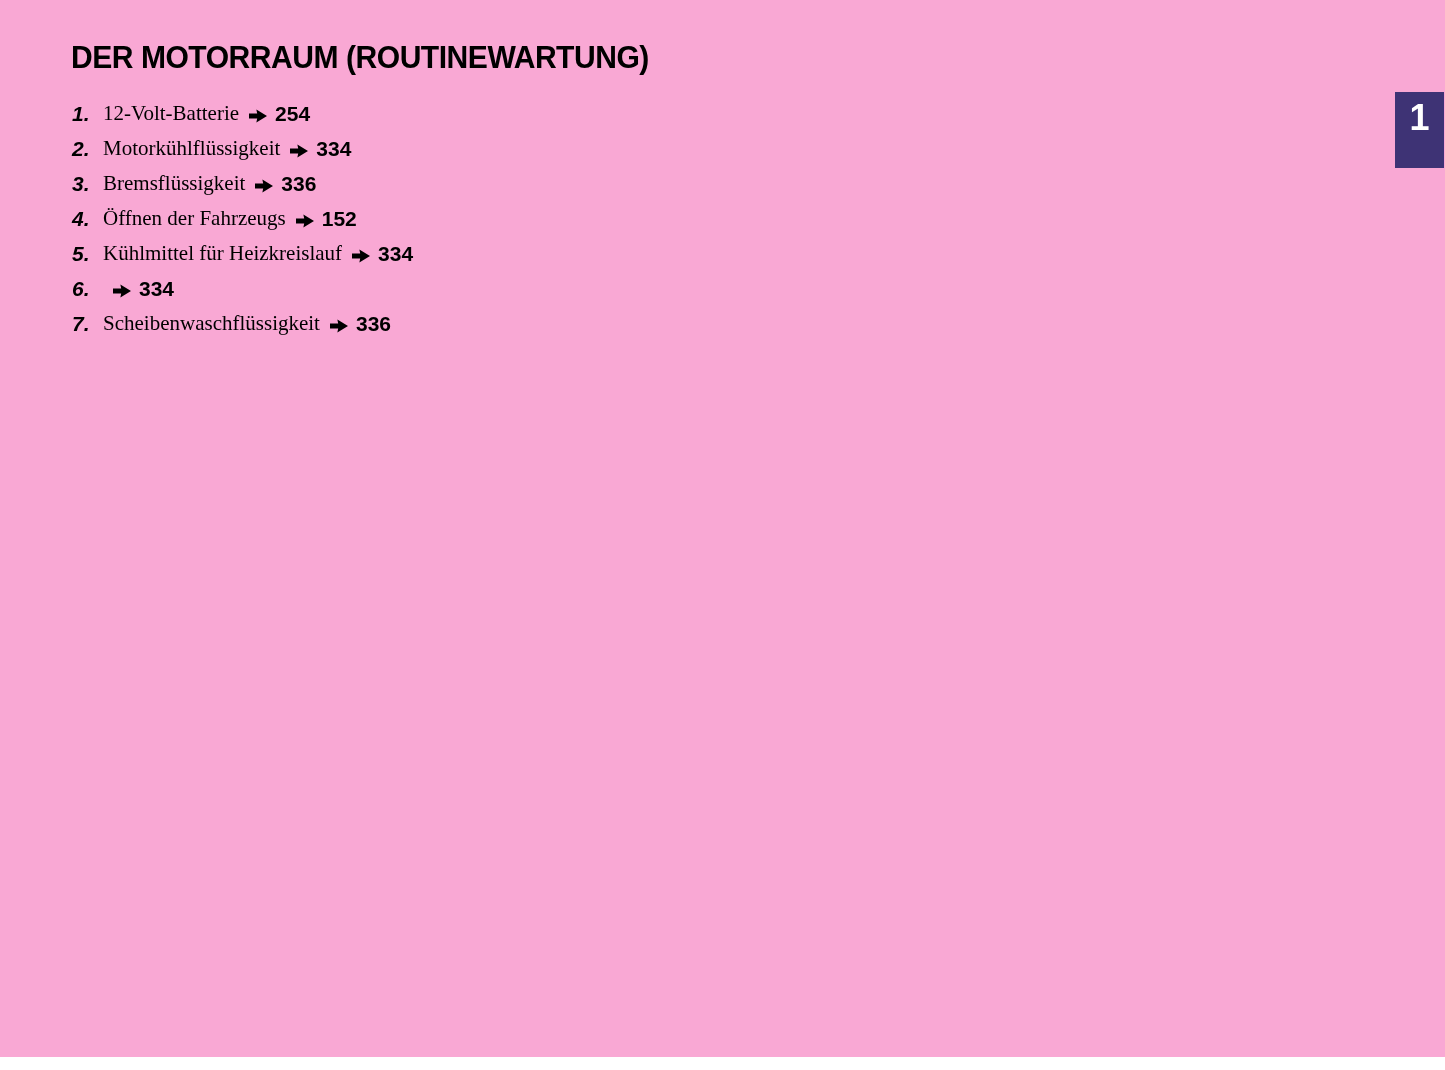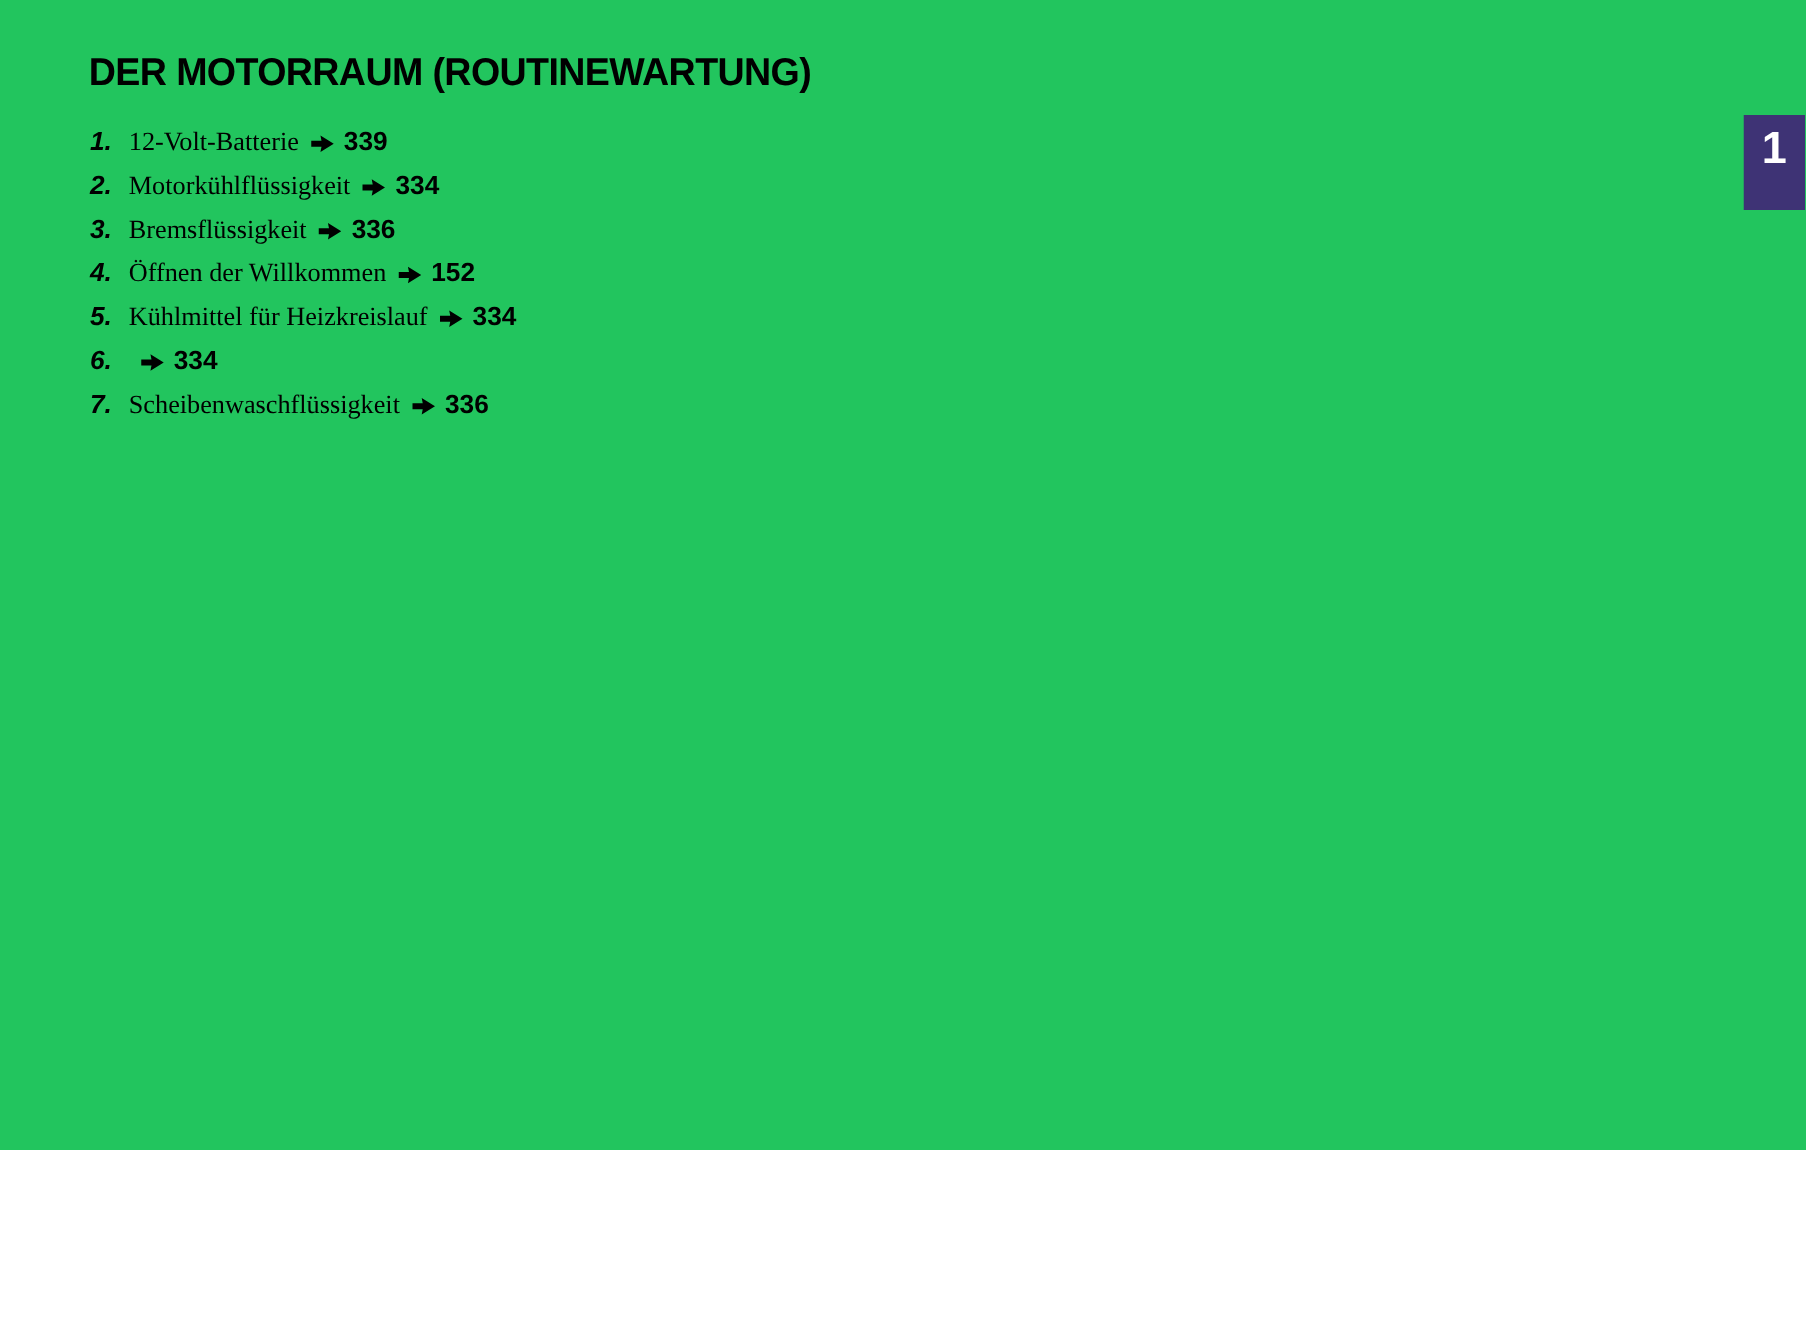--- a/index.html
+++ b/index.html
@@ -5,22 +5,22 @@
   html, body {
     margin: 0;
     padding: 0;
     background: #ffffff;
     font-family: "Liberation Sans", "DejaVu Sans", sans-serif;
     color: #000000;
   }
   .page {
     position: relative;
     width: 1445px;
-    height: 920px;
-    background: #22c55e;
+    height: 1057px;
+    background: #f9a8d4;
     overflow: hidden;
   }
   .page-title {
     position: absolute;
     left: 71px;
     top: 40px;
     margin: 0;
     font-size: 31px;
     font-weight: bold;
     letter-spacing: -0.5px;
@@ -93,41 +93,41 @@
 
   <h1 class="page-title">DER MOTORRAUM (ROUTINEWARTUNG)</h1>
 
   <ol class="item-list">
     <li>
       <span class="item-num">1.</span>
       <span class="item-label">12-Volt-Batterie</span>
       <span class="arrow-icon"><svg viewBox="0 0 24 22" width="20" height="18">
             <polygon points="1,8 11,8 10,3 23,11 10,19 11,14 1,14" fill="#000"></polygon>
           </svg></span>
-      <span class="item-page">339</span>
+      <span class="item-page">254</span>
     </li>
     <li>
       <span class="item-num">2.</span>
       <span class="item-label">Motorkühlflüssigkeit</span>
       <span class="arrow-icon"><svg viewBox="0 0 24 22" width="20" height="18">
             <polygon points="1,8 11,8 10,3 23,11 10,19 11,14 1,14" fill="#000"></polygon>
           </svg></span>
       <span class="item-page">334</span>
     </li>
     <li>
       <span class="item-num">3.</span>
       <span class="item-label">Bremsflüssigkeit</span>
       <span class="arrow-icon"><svg viewBox="0 0 24 22" width="20" height="18">
             <polygon points="1,8 11,8 10,3 23,11 10,19 11,14 1,14" fill="#000"></polygon>
           </svg></span>
       <span class="item-page">336</span>
     </li>
     <li>
       <span class="item-num">4.</span>
-      <span class="item-label">Öffnen der Willkommen</span>
+      <span class="item-label">Öffnen der Fahrzeugs</span>
       <span class="arrow-icon"><svg viewBox="0 0 24 22" width="20" height="18">
             <polygon points="1,8 11,8 10,3 23,11 10,19 11,14 1,14" fill="#000"></polygon>
           </svg></span>
       <span class="item-page">152</span>
     </li>
     <li>
       <span class="item-num">5.</span>
       <span class="item-label">Kühlmittel für Heizkreislauf</span>
       <span class="arrow-icon"><svg viewBox="0 0 24 22" width="20" height="18">
             <polygon points="1,8 11,8 10,3 23,11 10,19 11,14 1,14" fill="#000"></polygon>

